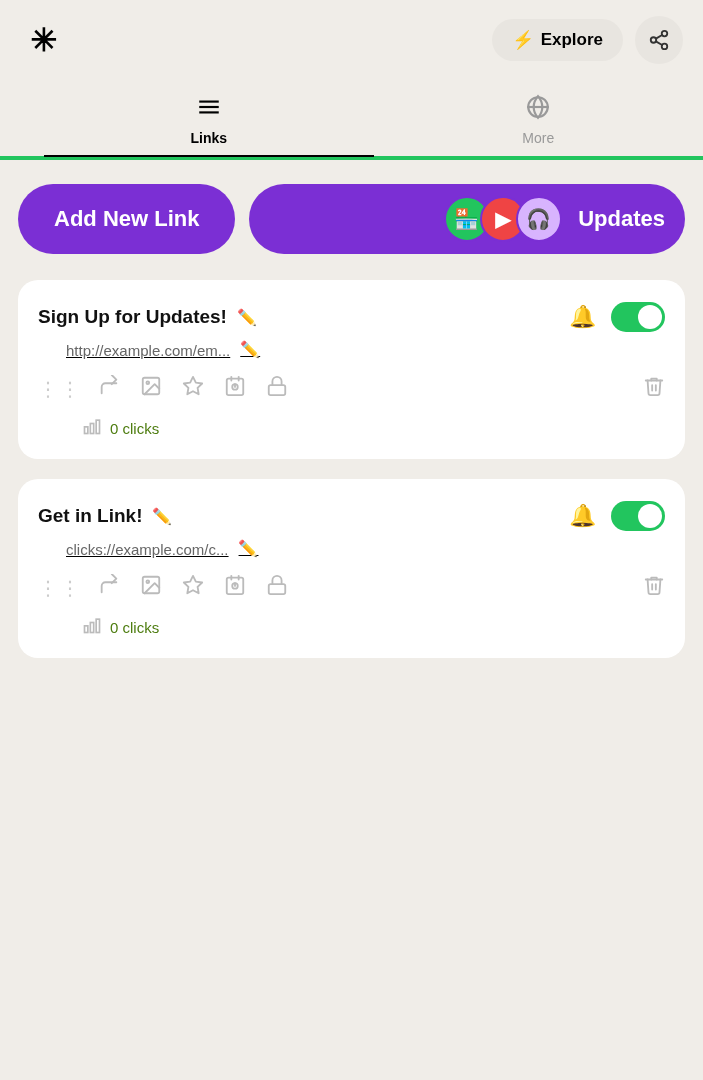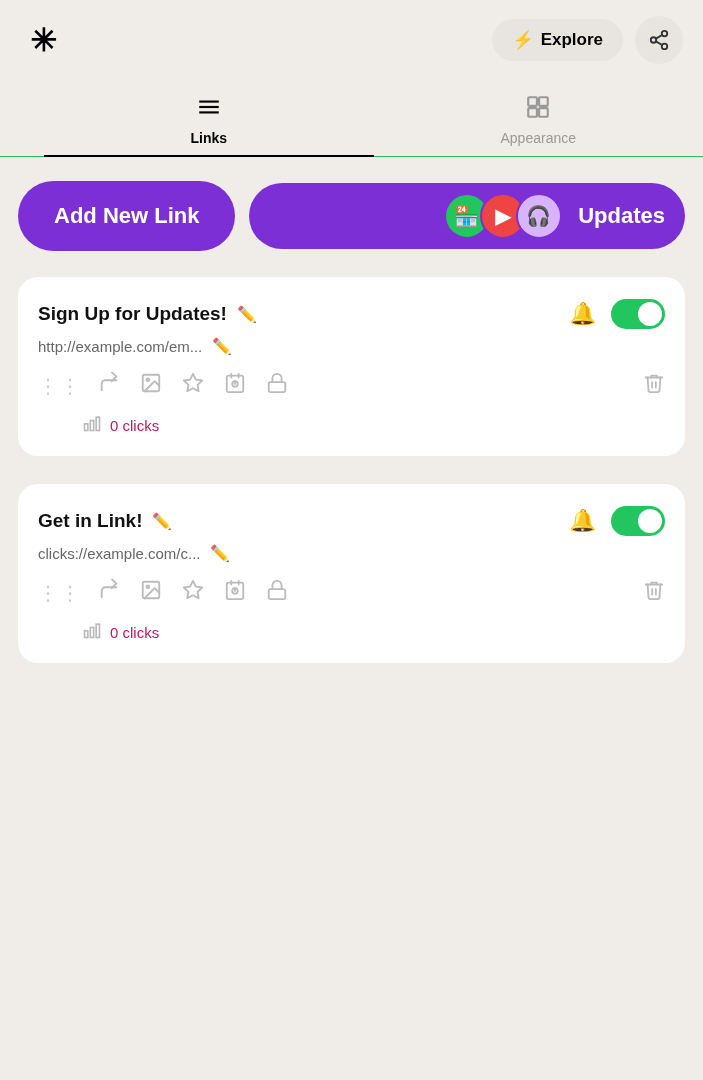--- a/index.html
+++ b/index.html
@@ -59,21 +59,21 @@
       align-items: center;
       justify-content: center;
       cursor: pointer;
       font-size: 20px;
     }
 
     
     .nav-tabs {
       display: flex;
       background: #f0ede8;
-      border-bottom: 1px solid #22c55e;
+      border-bottom: 4px solid #22c55e;
       padding-left: 44px;
     }
     .nav-tab {
       flex: 1;
       display: flex;
       flex-direction: column;
       align-items: center;
       gap: 6px;
       padding: 14px 0 10px;
       cursor: pointer;
@@ -101,21 +101,20 @@
       line-height: 1;
     }
     .nav-tab-icon svg {
       width: 26px;
       height: 26px;
     }
 
     
     .action-row {
       display: flex;
-      align-items: center;
       gap: 14px;
       padding: 24px 18px 18px;
     }
     .add-new-link-btn {
       flex: 0 0 auto;
       background: #7b2fd4;
       color: #fff;
       border: none;
       border-radius: 50px;
       padding: 22px 36px;
@@ -158,21 +157,21 @@
     }
     .explore-icon-circle:first-child { margin-left: 0; background: #22c55e; }
     .explore-icon-circle:nth-child(2) { background: #ef4444; }
     .explore-icon-circle:nth-child(3) { background: #d8b4fe; }
 
     
     .cards-container {
       padding: 8px 18px;
       display: flex;
       flex-direction: column;
-      gap: 28px;
+      gap: 20px;
     }
     .link-card {
       background: #fff;
       border-radius: 20px;
       padding: 22px 20px 18px;
       position: relative;
     }
     .card-header {
       display: flex;
       align-items: center;
@@ -218,23 +217,25 @@
       position: absolute;
       right: 3px;
       top: 3px;
       width: 24px;
       height: 24px;
       border-radius: 50%;
       background: #fff;
     }
     .card-url-row {
       display: flex;
-      align-items: center;
+      align-items: flex-end;
       gap: 10px;
+      margin-left: 28px;
       margin-bottom: 16px;
+      text-decoration: underline;
     }
     .card-url {
       font-size: 15px;
       color: #666;
     }
     .card-body {
       display: flex;
       align-items: center;
       gap: 0;
     }
@@ -259,21 +260,21 @@
     .card-action-icon.trash {
       margin-left: auto;
     }
     .card-clicks {
       display: flex;
       align-items: center;
       gap: 8px;
       margin-top: 14px;
       margin-left: 44px;
       font-size: 15px;
-      color: #be185d;
+      color: #4d7c0f;
     }
     .clicks-chart-icon {
       font-size: 18px;
       color: #bbb;
     }
   </style>
 </head>
 <body>
 
 <div class="header">
@@ -302,27 +303,26 @@
         <line x1="3" y1="7" x2="21" y2="7"></line>
           <line x1="3" y1="12" x2="21" y2="12"></line>
           <line x1="3" y1="17" x2="21" y2="17"></line>
       </svg>
     </span>
     <span>Links</span>
   </button>
   <button class="nav-tab">
     <span class="nav-tab-icon">
       <svg viewBox="0 0 24 24" fill="none" stroke="currentColor" stroke-width="2">
-        <rect x="3" y="3" width="8" height="8" rx="1"></rect>
-          <rect x="13" y="3" width="8" height="8" rx="1"></rect>
-          <rect x="3" y="13" width="8" height="8" rx="1"></rect>
-          <rect x="13" y="13" width="8" height="8" rx="1"></rect>
+        <circle cx="12" cy="12" r="9"></circle>
+          <line x1="2" y1="12" x2="22" y2="12"></line>
+        <path d="M12 2a15.3 15.3 0 0 1 4 10 15.3 15.3 0 0 1-4 10 15.3 15.3 0 0 1-4-10 15.3 15.3 0 0 1 4-10z"></path>
       </svg>
     </span>
-    <span>Appearance</span>
+    <span>More</span>
   </button>
 </nav>
 
 <div class="action-row">
   <button class="add-new-link-btn">
     <span>Add New Link</span>
   </button>
   <button class="explore-btn">
     <div class="explore-icons">
       <div class="explore-icon-circle">🏪</div>

